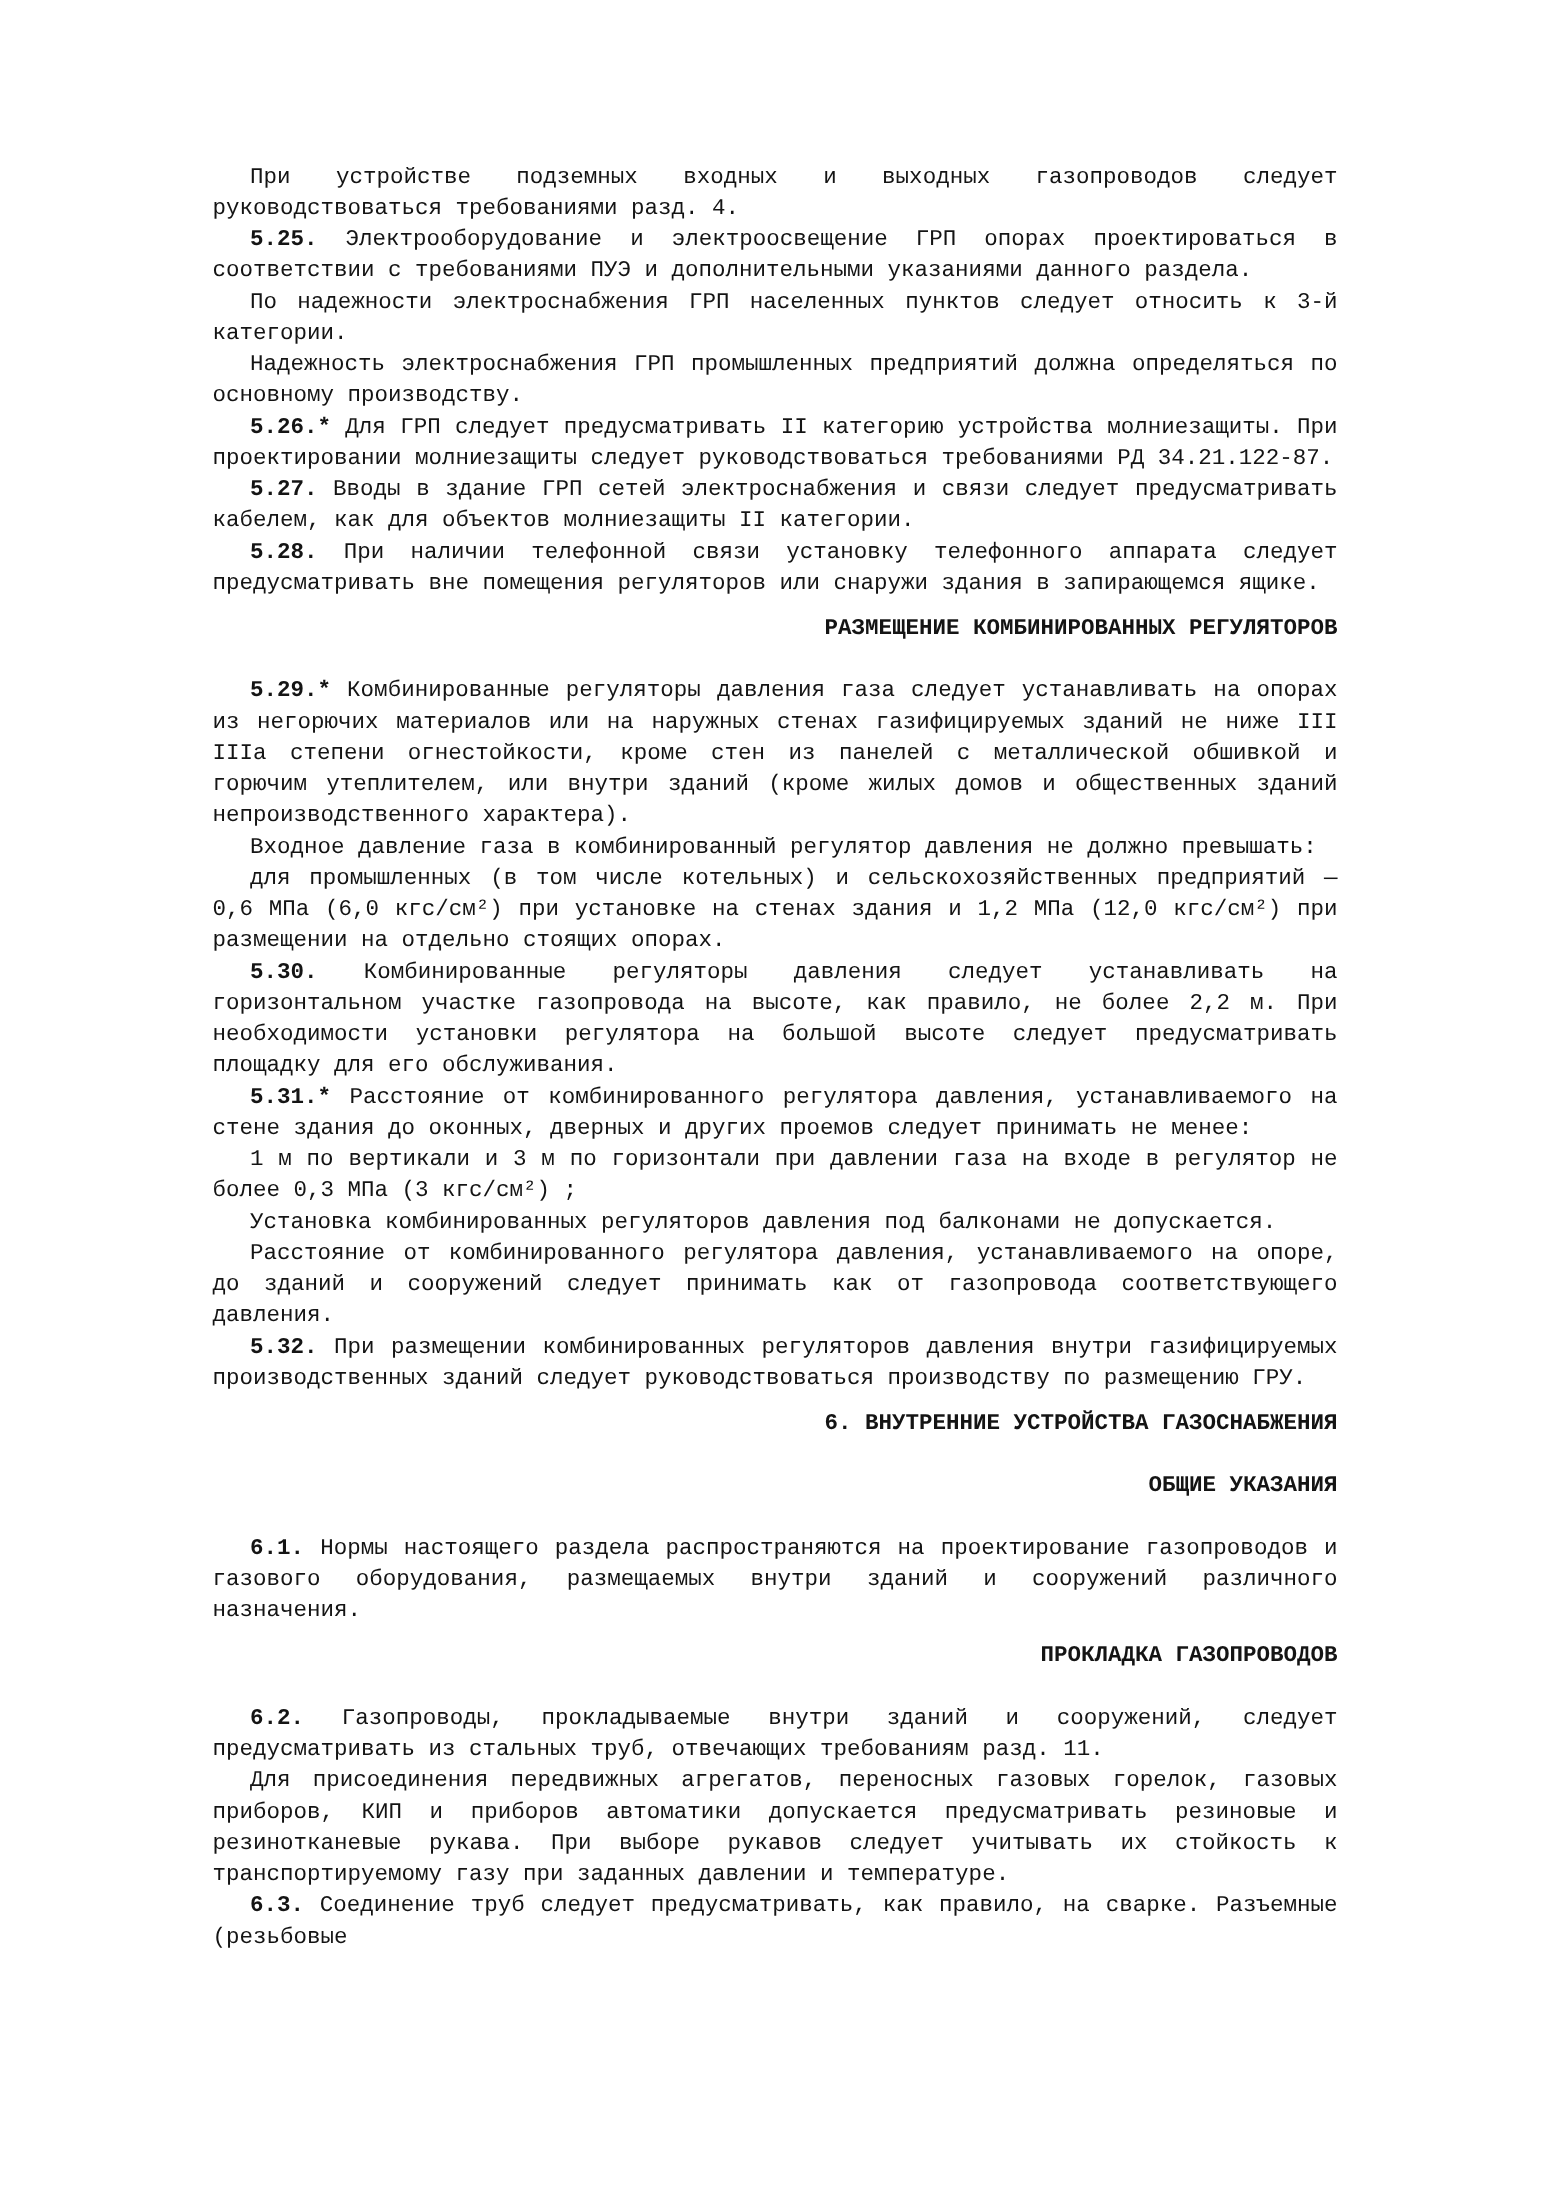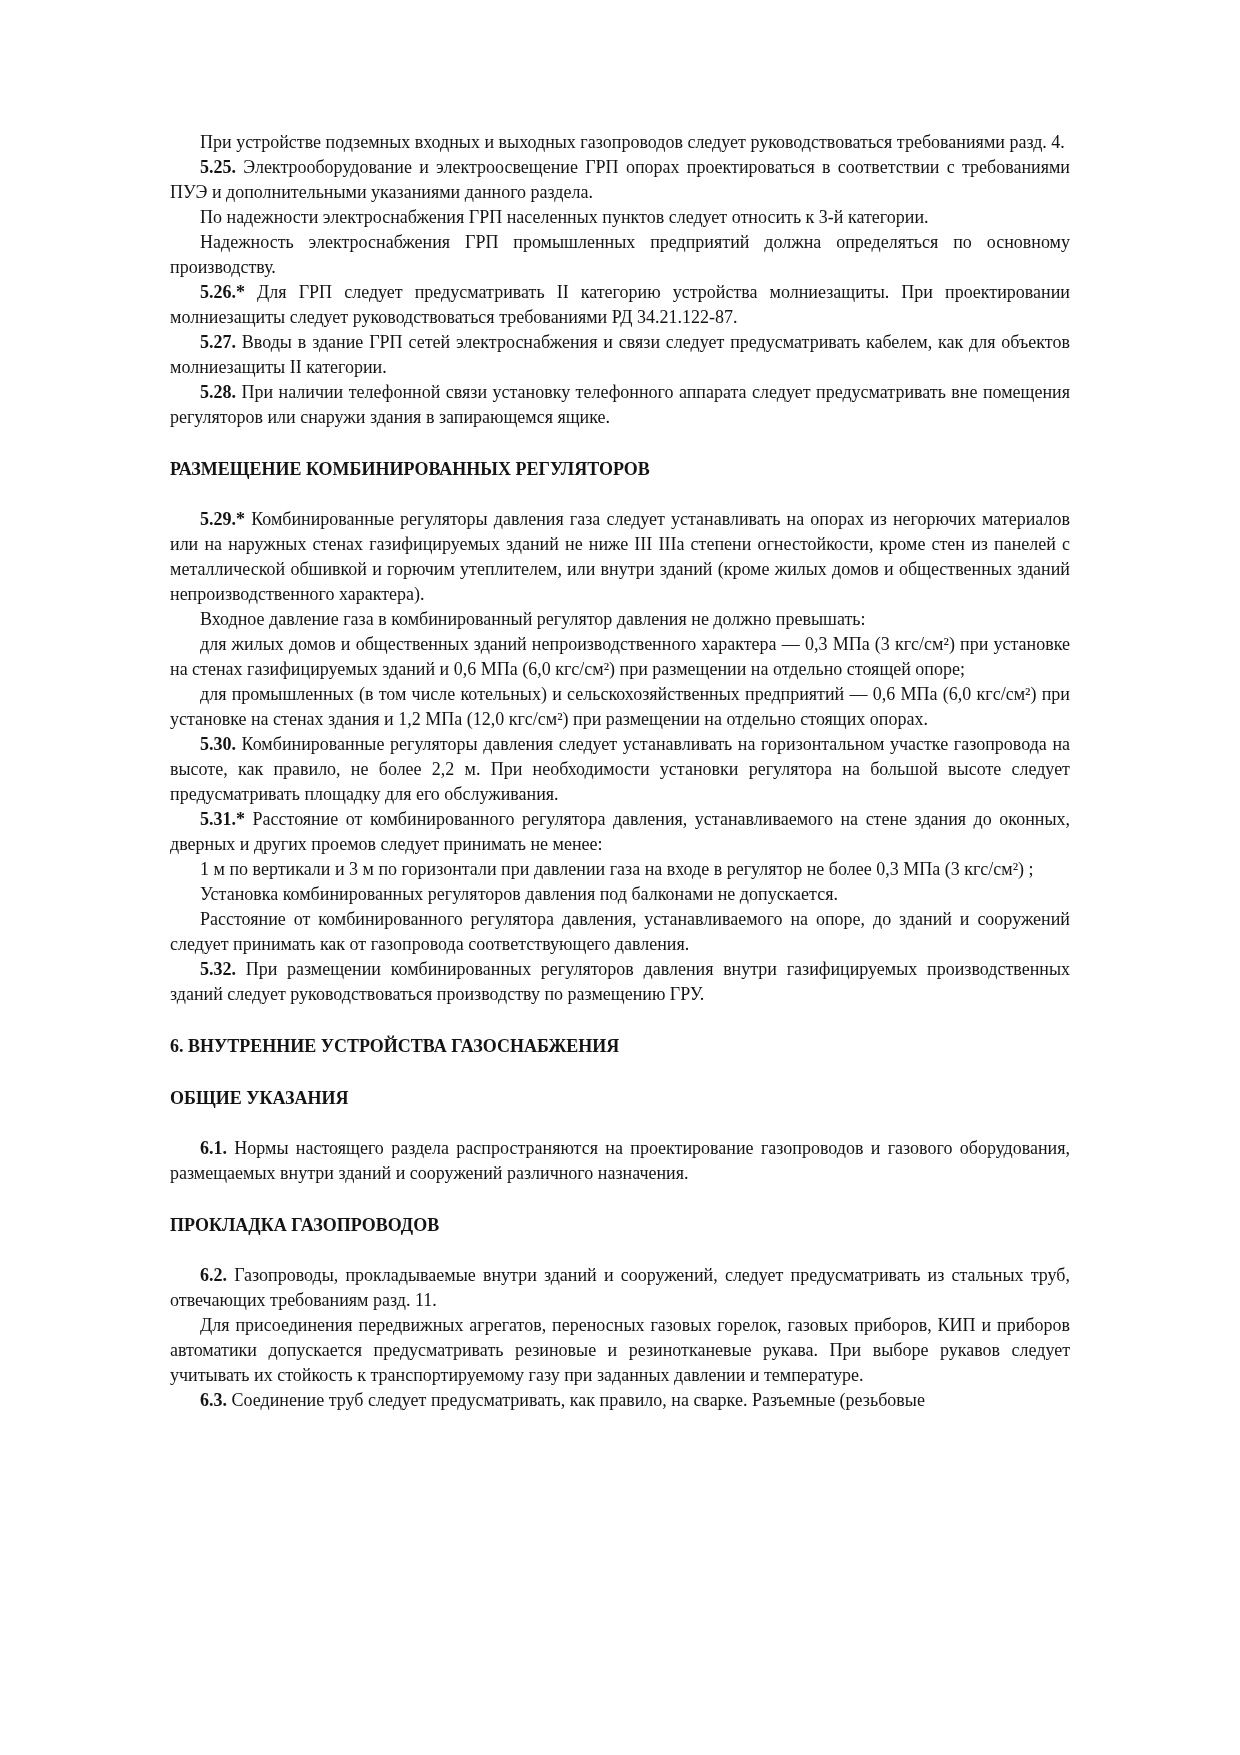--- a/index.html
+++ b/index.html
@@ -7,36 +7,36 @@
     padding: 0;
     background: #ffffff;
   }
   .page {
     position: relative;
     width: 1240px;
     min-height: 1755px;
     box-sizing: border-box;
     background: #ffffff;
     padding: 130px 170px 64px 170px;
-    font-family: Liberation Serif, serif;
+    font-family: Liberation Mono, monospace;
     font-size: 18px;
     line-height: 25px;
     color: #141414;
   }
   .para {
     margin: 0;
     text-align: justify;
     text-indent: 30px;
   }
   .lead {
     font-weight: bold;
   }
   .heading {
-    margin: 27px 0 25px 0;
-    text-align: left;
+    margin: 11px 0 25px 0;
+    text-align: right;
     text-indent: 0;
     font-weight: bold;
     font-size: 18px;
     line-height: 25px;
   }
 </style>
 </head>
 <body>
 
 <div class="page">
@@ -55,21 +55,20 @@
 
   <p class="para"><b class="lead">5.28.</b><span> При наличии телефонной связи установку телефонного аппарата следует предусматривать вне помещения регуляторов или снаружи здания в запирающемся ящике.</span></p>
 
 
   <h2 class="heading">РАЗМЕЩЕНИЕ КОМБИНИРОВАННЫХ РЕГУЛЯТОРОВ</h2>
 
   <p class="para"><b class="lead">5.29.*</b><span> Комбинированные регуляторы давления газа следует устанавливать на опорах из негорючих материалов или на наружных стенах газифицируемых зданий не ниже III IIIa степени огнестойкости, кроме стен из панелей с металлической обшивкой и горючим утеплителем, или внутри зданий (кроме жилых домов и общественных зданий непроизводственного характера).</span></p>
 
   <p class="para"><span>Входное давление газа в комбинированный регулятор давления не должно превышать:</span></p>
 
-  <p class="para"><span>для жилых домов и общественных зданий непроизводственного характера — 0,3 МПа (3 кгс/см²) при установке на стенах газифицируемых зданий и 0,6 МПа (6,0 кгс/см²) при размещении на отдельно стоящей опоре;</span></p>
 
   <p class="para"><span>для промышленных (в том числе котельных) и сельскохозяйственных предприятий — 0,6 МПа (6,0 кгс/см²) при установке на стенах здания и 1,2 МПа (12,0 кгс/см²) при размещении на отдельно стоящих опорах.</span></p>
 
   <p class="para"><b class="lead">5.30.</b><span> Комбинированные регуляторы давления следует устанавливать на горизонтальном участке газопровода на высоте, как правило, не более 2,2 м. При необходимости установки регулятора на большой высоте следует предусматривать площадку для его обслуживания.</span></p>
 
   <p class="para"><b class="lead">5.31.*</b><span> Расстояние от комбинированного регулятора давления, устанавливаемого на стене здания до оконных, дверных и других проемов следует принимать не менее:</span></p>
 
   <p class="para"><span>1 м по вертикали и 3 м по горизонтали при давлении газа на входе в регулятор не более 0,3 МПа (3 кгс/см²) ;</span></p>
 
 

